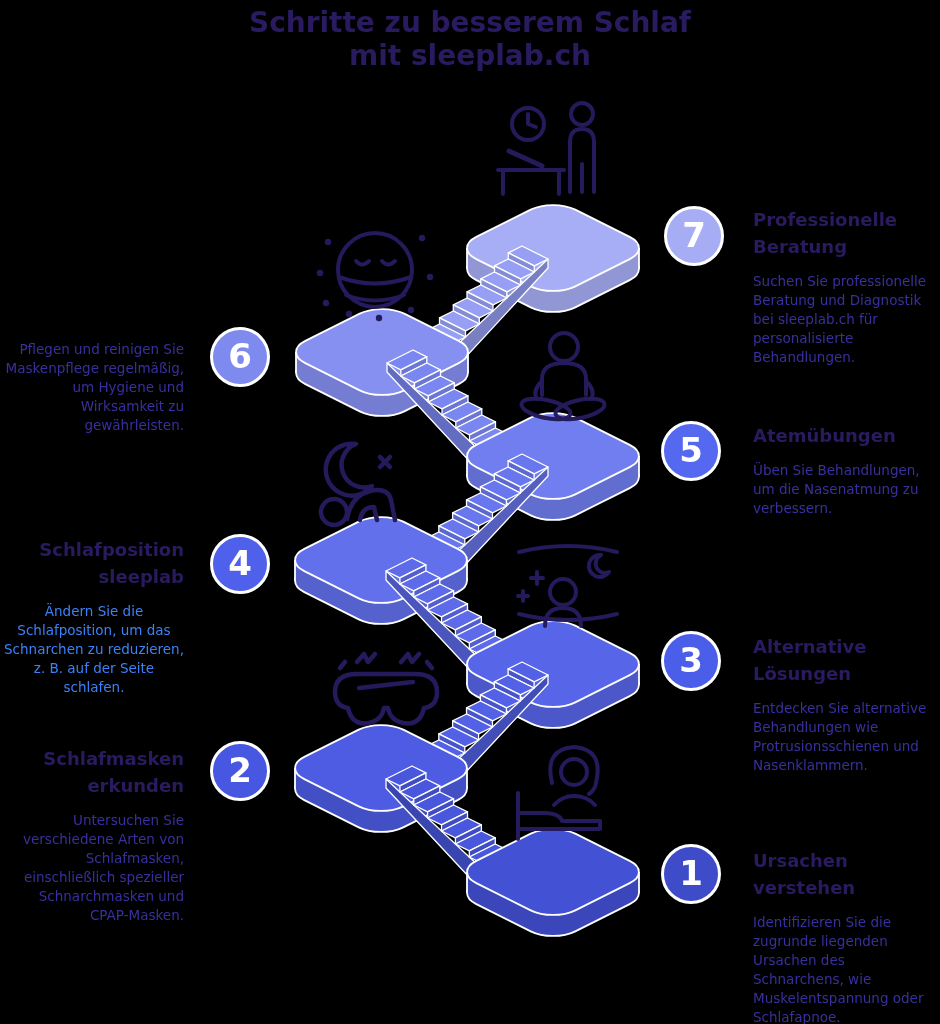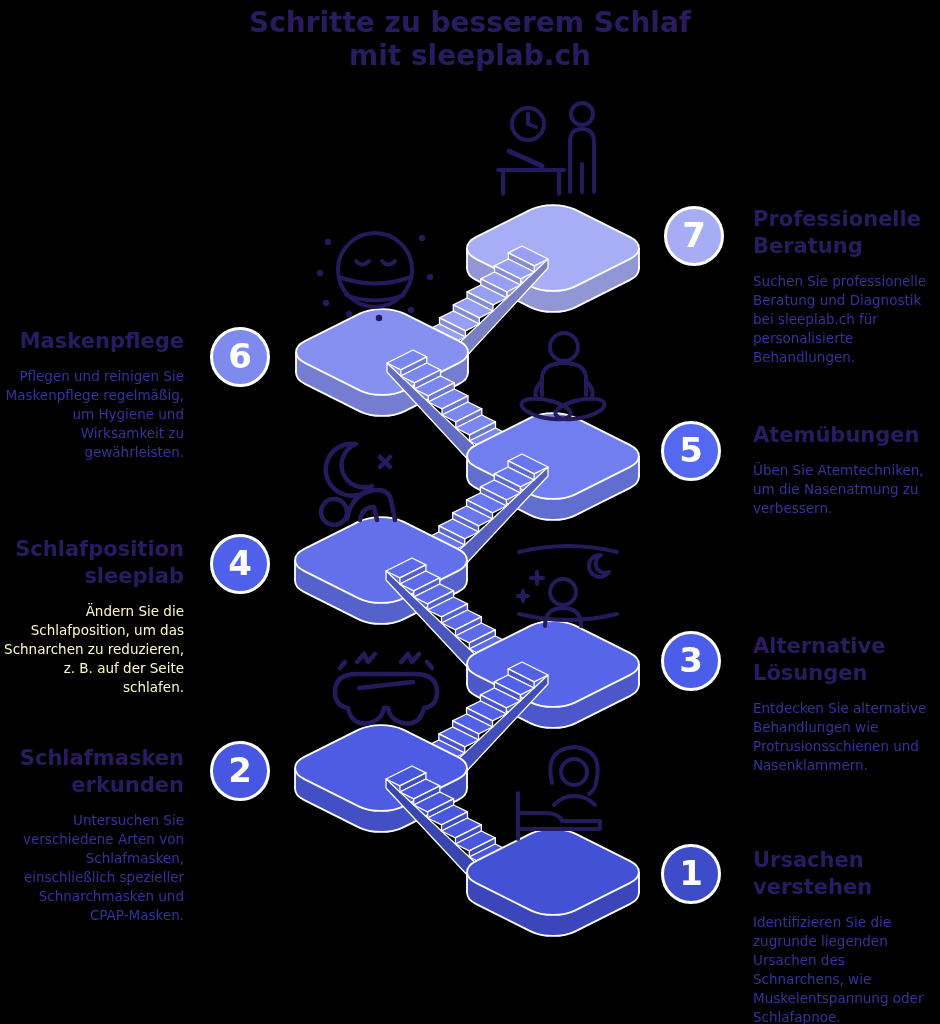--- a/index.html
+++ b/index.html
@@ -22,21 +22,21 @@
     position:absolute;width:60px;height:60px;border-radius:50%;
     border:3.5px solid #fff;box-sizing:border-box;
     display:flex;align-items:center;justify-content:center;
   }
   .step-number{
     color:#fff;font-size:34px;font-weight:700;line-height:1;
     transform:translateY(-1px);
   }
   .step-text{position:absolute;}
   .step-title{
-    margin:0;font-size:21px;line-height:27px;font-weight:800;
+    margin:0;font-size:18px;line-height:27px;font-weight:800;
   }
   .step-desc{
     margin:12px 0 0 0;font-size:13.5px;line-height:19px;font-weight:400;
   }
   .align-right{text-align:right;}
   .align-left{text-align:left;}
 </style>
 </head>
 <body style="background: rgb(0, 0, 0);">
 
@@ -259,40 +259,39 @@
         <div class="step-text align-left" style="left: 753px; top: 206px; width: 184px;">
           <h3 class="step-title" style="color: rgb(42, 27, 96);">Professionelle Beratung</h3>
           <p class="step-desc" style="color: rgb(56, 48, 158);">Suchen Sie professionelle Beratung und Diagnostik bei sleeplab.ch für personalisierte Behandlungen.</p>
         </div>
       </div>
       <div class="step">
         <div class="step-circle" style="left: 210px; top: 327px; background: rgb(127, 138, 239);">
           <span class="step-number" style="color: rgb(255, 255, 255);">6</span>
         </div>
         <div class="step-text align-right" style="left: 4px; top: 328px; width: 180px;">
-          <h3 class="step-title" style="color: rgb(42, 27, 96);">Maskenpflege</h3>
           <p class="step-desc" style="color: rgb(56, 48, 158);">Pflegen und reinigen Sie Maskenpflege regelmäßig, um Hygiene und Wirksamkeit zu gewährleisten.</p>
         </div>
       </div>
       <div class="step">
         <div class="step-circle" style="left: 661px; top: 421px; background: rgb(84, 104, 240);">
           <span class="step-number" style="color: rgb(255, 255, 255);">5</span>
         </div>
         <div class="step-text align-left" style="left: 753px; top: 422px; width: 184px;">
           <h3 class="step-title" style="color: rgb(42, 27, 96);">Atemübungen</h3>
-          <p class="step-desc" style="color: rgb(56, 48, 158);">Üben Sie Atemtechniken, um die Nasenatmung zu verbessern.</p>
+          <p class="step-desc" style="color: rgb(56, 48, 158);">Üben Sie Behandlungen, um die Nasenatmung zu verbessern.</p>
         </div>
       </div>
       <div class="step">
         <div class="step-circle" style="left: 210px; top: 534px; background: rgb(79, 96, 234);">
           <span class="step-number" style="color: rgb(255, 255, 255);">4</span>
         </div>
         <div class="step-text align-right" style="left: 4px; top: 536px; width: 180px;">
           <h3 class="step-title" style="color: rgb(42, 27, 96);">Schlafposition sleeplab</h3>
-          <p class="step-desc" style="color: #fef9c3;">Ändern Sie die Schlafposition, um das Schnarchen zu reduzieren, z. B. auf der Seite schlafen.</p>
+          <p class="step-desc" style="color: #3b82f6; text-align: center;">Ändern Sie die Schlafposition, um das Schnarchen zu reduzieren, z. B. auf der Seite schlafen.</p>
         </div>
       </div>
       <div class="step">
         <div class="step-circle" style="left: 661px; top: 631px; background: rgb(74, 94, 233);">
           <span class="step-number" style="color: rgb(255, 255, 255);">3</span>
         </div>
         <div class="step-text align-left" style="left: 753px; top: 633px; width: 184px;">
           <h3 class="step-title" style="color: rgb(42, 27, 96);">Alternative Lösungen</h3>
           <p class="step-desc" style="color: rgb(56, 48, 158);">Entdecken Sie alternative Behandlungen wie Protrusionsschienen und Nasenklammern.</p>
         </div>

